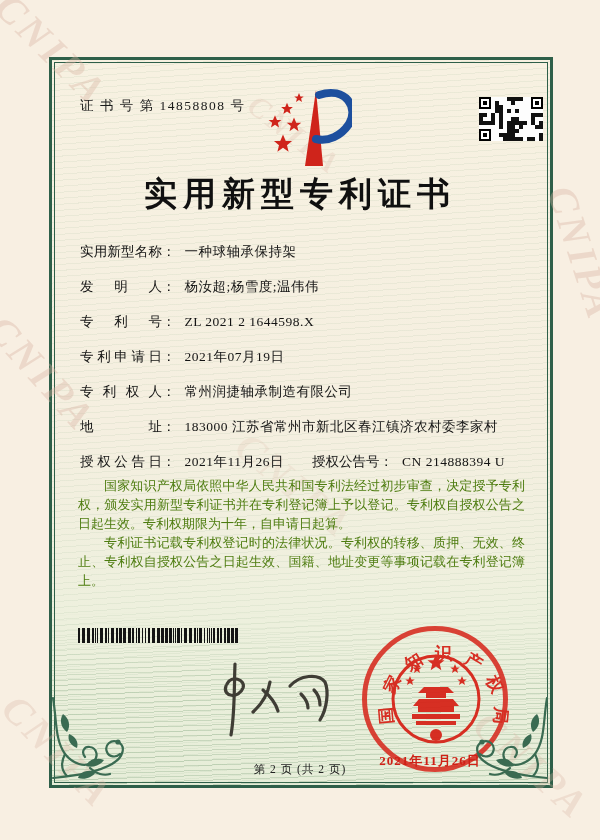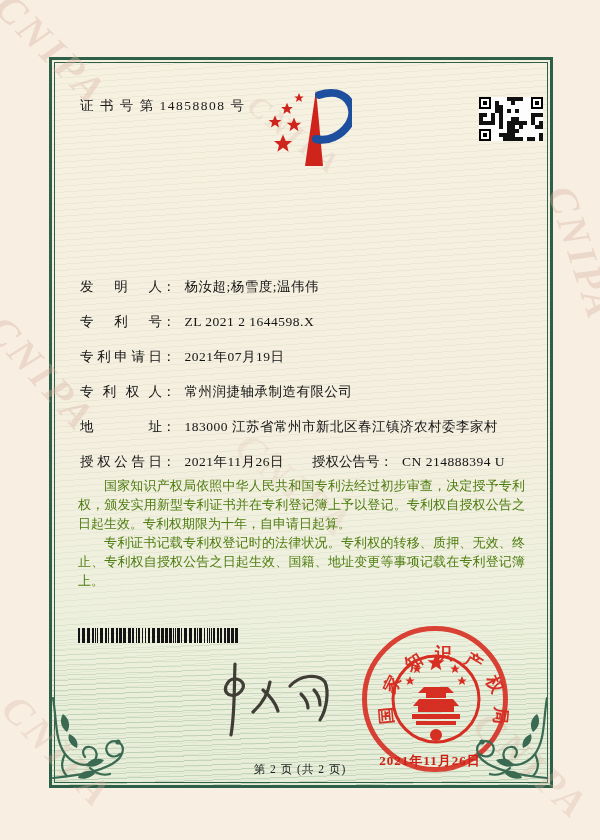--- a/index.html
+++ b/index.html
@@ -193,21 +193,25 @@
         <b style="left: 24px; top: 40px;"></b>
         <b style="left: 28px; top: 40px;"></b>
         <b style="left: 32px; top: 40px;"></b>
         <b style="left: 36px; top: 40px;"></b>
         <b style="left: 40px; top: 40px;"></b>
         <b style="left: 48px; top: 40px;"></b>
         <b style="left: 52px; top: 40px;"></b>
         <b style="left: 60px; top: 40px;"></b>
       </div>
 
-
+    <div class="title">实用新型专利证书</div>
+
+    <div class="fld-row" style="top:243px">
+      <span class="flabel">实用新型名称</span><span class="fcolon">：</span><span class="fval">一种球轴承保持架</span>
+    </div>
     <div class="fld-row" style="top:278px">
       <span class="flabel">发明人</span><span class="fcolon">：</span><span class="fval">杨汝超;杨雪度;温伟伟</span>
     </div>
     <div class="fld-row" style="top:313px">
       <span class="flabel">专利号</span><span class="fcolon">：</span><span class="fval">ZL 2021 2 1644598.X</span>
     </div>
     <div class="fld-row" style="top:348px">
       <span class="flabel">专利申请日</span><span class="fcolon">：</span><span class="fval">2021年07月19日</span>
     </div>
     <div class="fld-row" style="top:383px">

